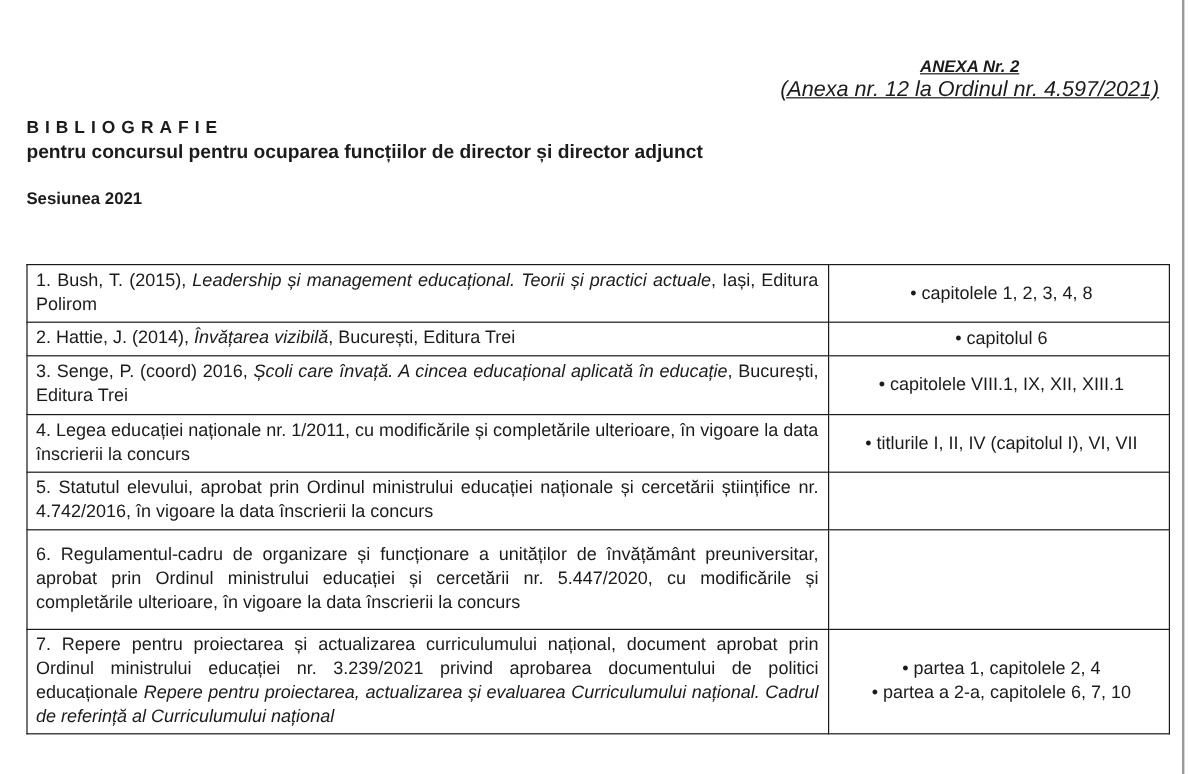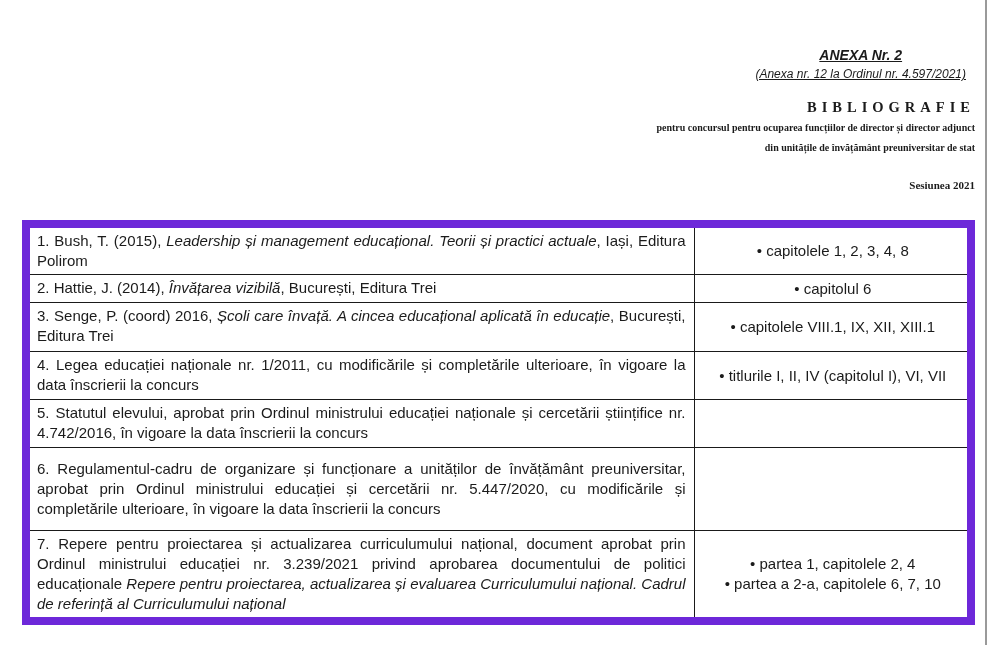--- a/index.html
+++ b/index.html
@@ -35,58 +35,57 @@
     text-align: center;
     line-height: 19px;
   }
   .annex-line1 {
     font-size: 14px;
     font-weight: bold;
     font-style: italic;
     text-decoration: underline;
   }
   .annex-line2 {
-    font-size: 12px;
+    font-size: 18px;
     font-style: italic;
     text-decoration: underline;
   }
   
   .titles {
     position: absolute;
     top: 97px;
     left: 22px;
     width: 953px;
-    text-align: right;
+    text-align: left;
     line-height: 20px;
-    font-family: Liberation Serif, serif;
   }
   .doc-title {
     font-size: 14.5px;
     font-weight: bold;
     letter-spacing: 5px;
     margin-bottom: 1px;
   }
   .doc-subtitle {
-    font-size: 10px;
+    font-size: 16px;
     font-weight: bold;
   }
   .doc-session {
-    font-size: 11px;
+    font-size: 14px;
     font-weight: bold;
     margin-top: 17px;
   }
   
   table.biblio {
     position: absolute;
     top: 220px;
     left: 22px;
     width: 953px;
     border-collapse: collapse;
     table-layout: fixed;
-    border: 8px solid #6d28d9;
+    border: 1px solid #6d28d9;
   }
   table.biblio td {
     border: 1.5px solid #1a1a1a;
     font-size: 15px;
     line-height: 20px;
   }
   td.cell-left {
     vertical-align: top;
     text-align: justify;
     padding: 3px 8px 3px 7px;
@@ -114,21 +113,20 @@
   <div class="page-edge"></div>
 
   <div class="annex">
     <div class="annex-line1">ANEXA Nr. 2</div>
     <div class="annex-line2">(Anexa nr. 12 la Ordinul nr. 4.597/2021)</div>
   </div>
 
   <div class="titles">
     <div class="doc-title">BIBLIOGRAFIE</div>
     <div class="doc-subtitle">pentru concursul pentru ocuparea funcțiilor de director și director adjunct</div>
-    <div class="doc-subtitle">din unitățile de învățământ preuniversitar de stat</div>
     <div class="doc-session">Sesiunea 2021</div>
   </div>
 
   <table class="biblio">
     <colgroup>
       <col style="width:668px">
       <col>
     </colgroup>
     <tbody>
         <tr class="r1">

